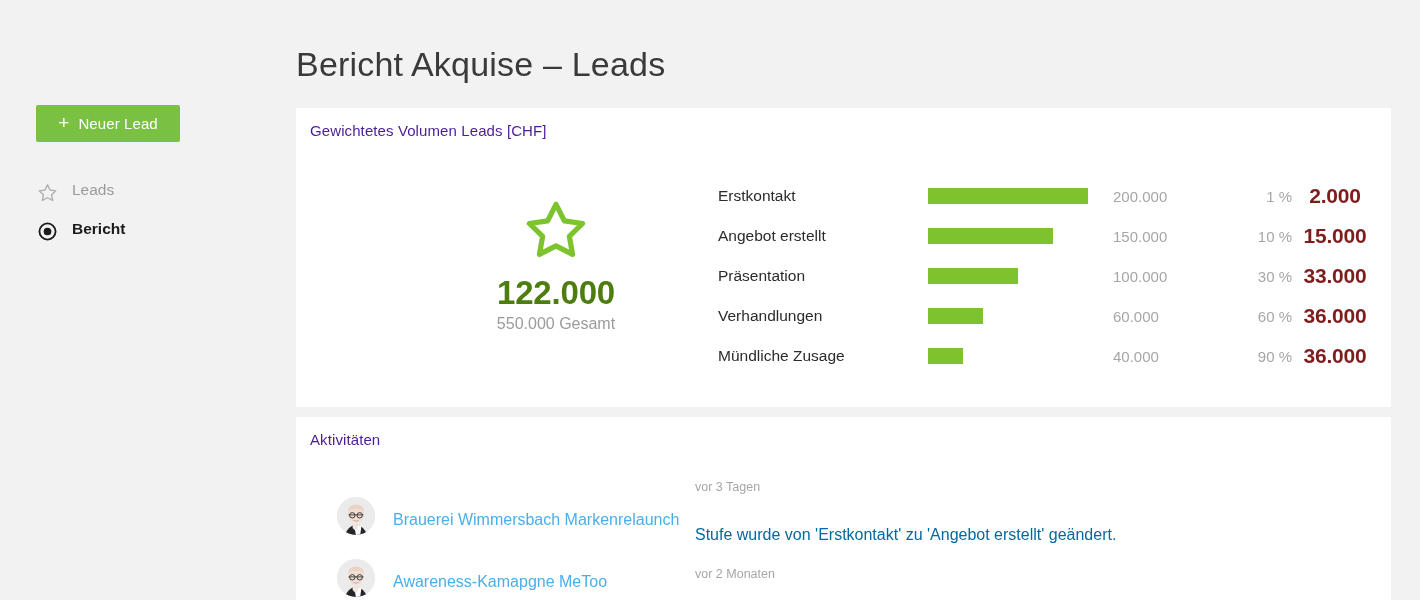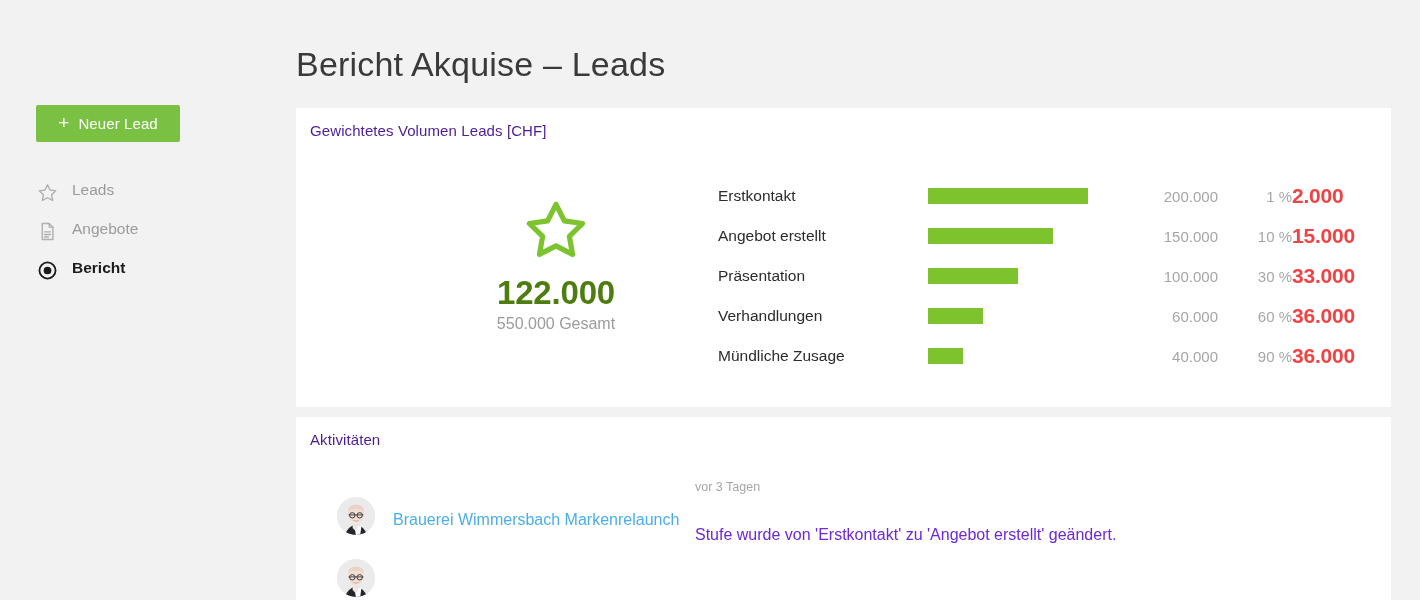--- a/index.html
+++ b/index.html
@@ -175,38 +175,37 @@
     width: 185px;
     flex: 0 0 185px;
   }
   .funnel-bar {
     height: 16px;
     background: #7cc32d;
   }
   .funnel-volume {
     width: 105px;
     flex: 0 0 105px;
-    text-align: right;
     font-size: 15px;
     color: #a6a6a6;
   }
   .funnel-percent {
     width: 74px;
     flex: 0 0 74px;
     text-align: right;
     font-size: 15px;
     color: #a6a6a6;
   }
   .funnel-weighted {
     width: 86px;
     flex: 0 0 86px;
-    text-align: left;
+    text-align: center;
     font-size: 21px;
     font-weight: bold;
-    color: #ef4444;
+    color: #7f1d1d;
     letter-spacing: -0.2px;
   }
 
   
   #activity-list {
     position: absolute;
     left: 41px;
     top: 63px;
     width: 1040px;
   }
@@ -243,21 +242,21 @@
   .activity-time {
     font-size: 12.5px;
     color: #a6a6a6;
     line-height: 16px;
   }
   .activity-text {
     font-size: 16px;
     line-height: 23px;
     margin-top: 1px;
   }
-  .activity-text.muted { color: #6d28d9; margin-top: 28px; }
+  .activity-text.muted { color: #0369a1; margin-top: 28px; }
   .activity-text.strong { color: #1b1b1b; }
 </style>
 </head>
 <body>
 
 <div id="sidebar">
 
   <button id="new-lead-button">
     <span class="plus">+</span>
     <span>Neuer Lead</span>
@@ -267,30 +266,20 @@
 
     <div class="nav-item">
       <span class="nav-icon">
         <svg width="21" height="21" viewBox="0 0 24 24" fill="none" stroke="#b0b0b0" stroke-width="1.6" stroke-linejoin="round" stroke-linecap="round">
           <polygon points="12,3.2 14.9,9.2 21.4,10.1 16.7,14.6 17.9,21 12,18 6.1,21 7.3,14.6 2.6,10.1 9.1,9.2"></polygon>
         </svg>
       </span>
       <span>Leads</span>
     </div>
 
-    <div class="nav-item">
-      <span class="nav-icon">
-        <svg width="21" height="21" viewBox="0 0 24 24" fill="none" stroke="#b0b0b0" stroke-width="1.6" stroke-linejoin="round" stroke-linecap="round">
-          <path d="M6 2.8h8l4.2 4.2v14.2H6z"></path>
-          <path d="M14 2.8V7h4.2"></path>
-          <path d="M8.6 12.4h6.8M8.6 15.4h6.8M8.6 18.2h4.4"></path>
-        </svg>
-      </span>
-      <span>Angebote</span>
-    </div>
 
     <div class="nav-item active">
       <span class="nav-icon">
         <svg width="21" height="21" viewBox="0 0 24 24">
           <circle cx="12" cy="12" r="9.2" fill="none" stroke="#1b1b1b" stroke-width="2.1"></circle>
           <circle cx="12" cy="12" r="4.4" fill="#1b1b1b"></circle>
         </svg>
       </span>
       <span>Bericht</span>
     </div>
@@ -400,19 +389,21 @@
         <path d="M15.6 26.9 h6.8 v4.2 l-3.4 3.4 l-3.4-3.4 z" fill="#f1e3dc"></path>
         <path d="M16.4 28.2 L19 34.0 L21.6 28.2 l2.8 1.1 l-1.2 8.7 h-4.4 l-1.2-8.7 z" fill="#fbfbfb"></path>
         <ellipse cx="19" cy="16.6" rx="8.1" ry="9.4" fill="#f3ded4"></ellipse>
         <path d="M10.9 15.2 q0-7.5 8.1-7.5 q8.1 0 8.1 7.5 q-1.6-3.4-8.1-3.4 q-6.5 0-8.1 3.4 z" fill="#e9d3c7"></path>
         <path d="M11.6 17.3 h14.8 v1.1 h-14.8 z" fill="#3b3b3b" opacity=".75"></path>
         <circle cx="15.3" cy="18.3" r="2.7" fill="none" stroke="#3b3b3b" stroke-width="1"></circle>
         <circle cx="22.7" cy="18.3" r="2.7" fill="none" stroke="#3b3b3b" stroke-width="1"></circle>
         <path d="M16.6 23.6 q2.4 1.3 4.8 0" fill="none" stroke="#c9a795" stroke-width=".9" stroke-linecap="round"></path>
       </g>
     </svg></div>
+          <div class="activity-name" style="color: rgb(74, 174, 234);">Awareness-Kamapgne MeToo</div>
           <div class="activity-detail">
+            <div class="activity-time">vor 2 Monaten</div>
           </div>
         </div>
       </div>
   </div>
 
 </div>
 
 </body></html>

